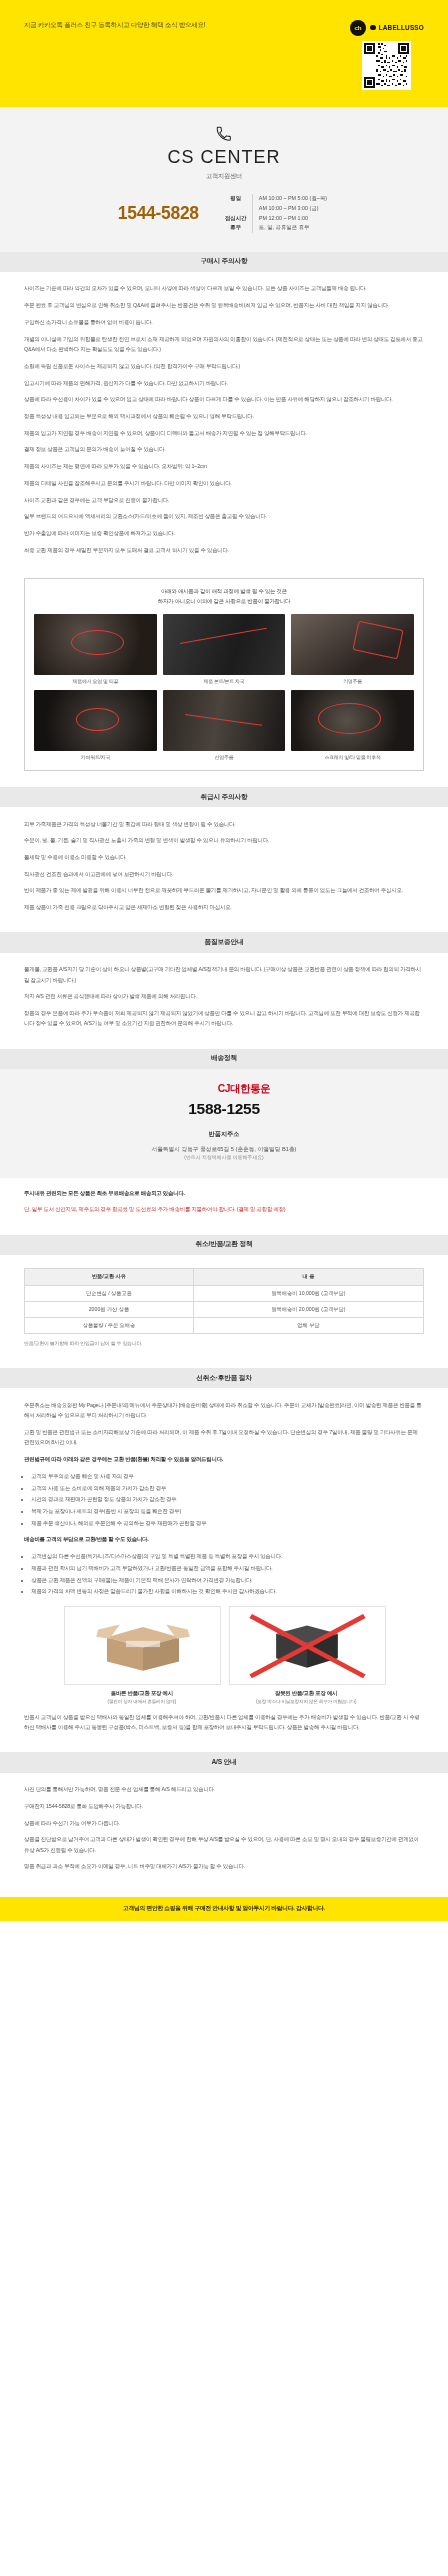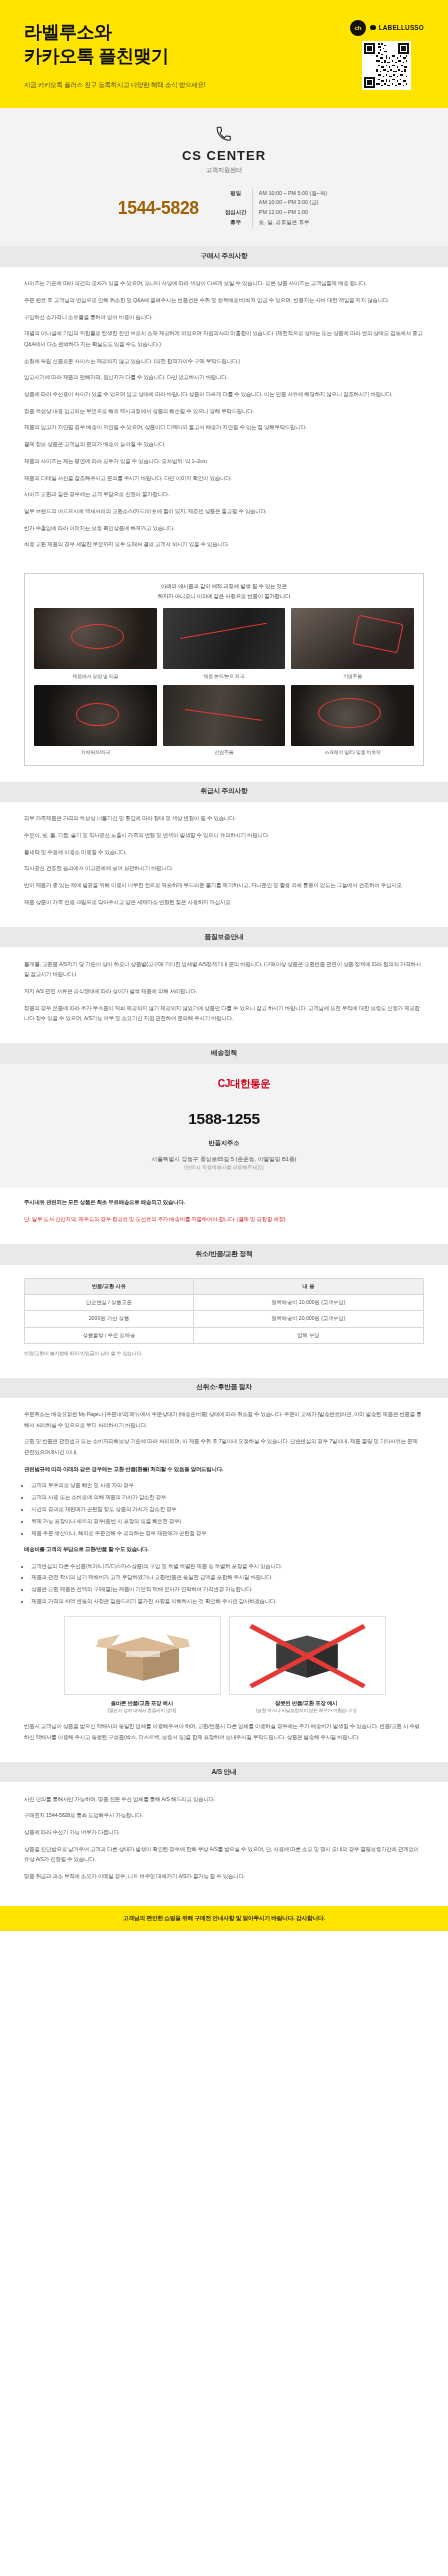--- a/index.html
+++ b/index.html
@@ -60,21 +60,21 @@
   
   .cs-wrap{
     background:#f3f3f3;
     padding:17.5px 0 18.5px 0;
     text-align:center;
   }
   .cs-phone-icon{
     margin:0 auto 5.2px auto;width:17.5px;height:17.5px;
   }
   .cs-title{
-    font-size:13px;font-weight:bold;color:#222;letter-spacing:1px;margin:0 0 3.1px 0;
+    font-size:18px;font-weight:normal;color:#222;letter-spacing:1px;margin:0 0 3.1px 0;
   }
   .cs-sub{font-size:6.2px;color:#666;letter-spacing:-0.2px;margin:0 0 13.4px 0;}
   .cs-row{
     display:flex;align-items:center;justify-content:center;gap:23px;
   }
   .cs-num{font-size:17.5px;font-weight:bold;color:#a16207;letter-spacing:-0.3px;}
   .cs-table{font-size:5.4px;color:#555;border-collapse:collapse;}
   .cs-table td{padding:1px 3.1px;vertical-align:top;line-height:1.45;white-space:nowrap;}
   .cs-table td.k{color:#333;font-weight:bold;padding-right:5.2px;border-right:0.5px solid #d2d2d2;}
   .cs-table td.v{text-align:left;padding-left:6.2px;}
@@ -126,21 +126,21 @@
   .ring{
     position:absolute;border:1px solid #e53935;border-radius:50%;
   }
   .linem{position:absolute;background:#e53935;height:1px;transform-origin:left center;}
 
   
   .deliv{
     background:#f3f3f3;padding:13.4px 0 15.5px 0;text-align:center;
   }
   .deliv-logo{font-size:10.3px;font-weight:bold;color:#d0021b;letter-spacing:-0.3px;padding-left:40px;}
-  .deliv-num{font-size:15.5px;font-weight:bold;color:#111;margin-top:19px;letter-spacing:-0.3px;}
+  .deliv-num{font-size:15.5px;font-weight:bold;color:#111;margin-top:4px;letter-spacing:-0.3px;}
   .deliv-sub-bar{
     margin-top:11.3px;font-size:6.2px;font-weight:bold;color:#333;
   }
   .deliv-addr{font-size:5.7px;color:#555;margin-top:5.2px;line-height:1.8;}
   .deliv-addr small{display:block;font-size:4.9px;color:#888;}
 
   
   .tbl{
     width:100%;border-collapse:collapse;font-size:5.2px;color:#555;margin:2.1px 0 5.2px 0;
   }
@@ -177,24 +177,20 @@
     padding:8.2px 0;letter-spacing:-0.2px;margin-top:5.2px;
   }
 </style>
 </head>
 <body>
 
 <div class="page">
 
   <div class="top-banner">
     <div class="tb-left">
-      <div class="tb-title">
-        <span>라벨루소와</span><br>
-        <span>카카오톡 플친맺기</span>
-      </div>
       <p class="tb-sub">지금 카카오톡 플러스 친구 등록하시고 다양한 혜택 소식 받으세요!</p>
     </div>
     <div class="tb-right">
       <div class="brandrow">
         <span class="brand-ch">ch</span>
         <span class="brand-label">
           <span class="brand-dot"></span>
           <span>LABELLUSSO</span>
         </span>
       </div>

